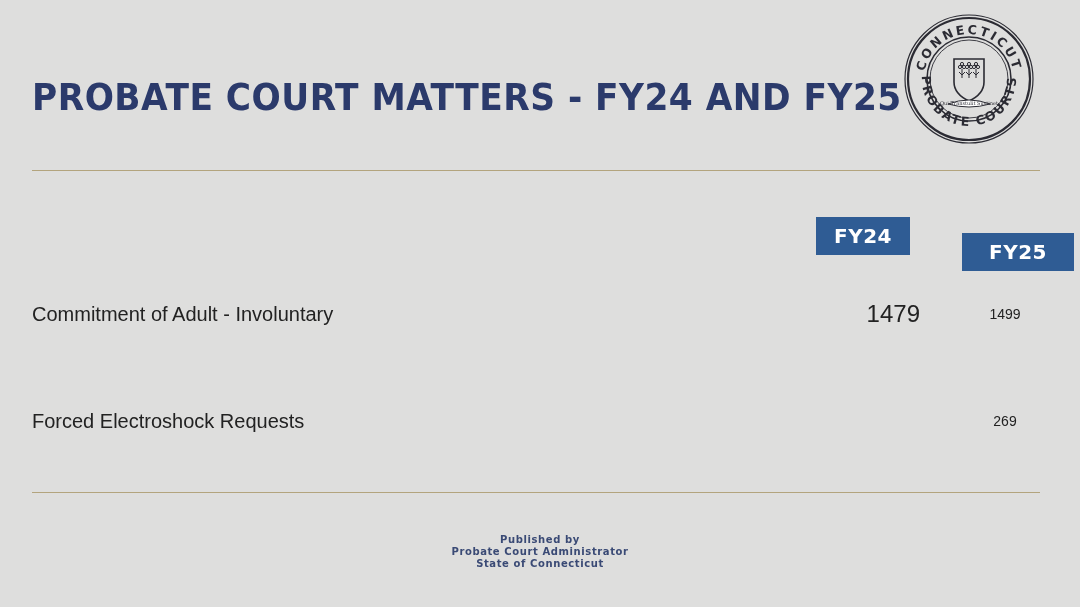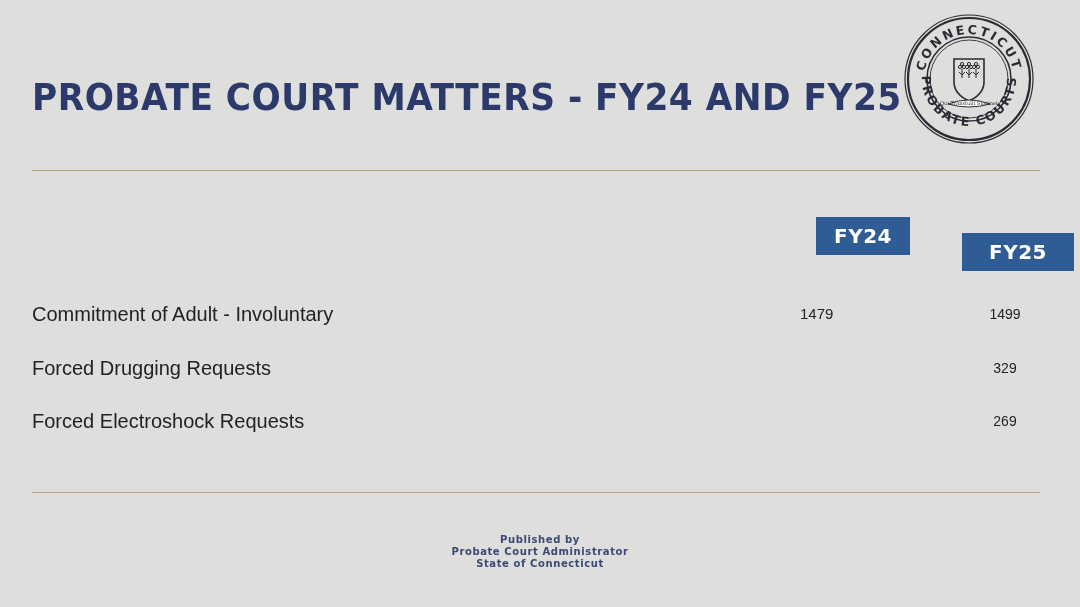--- a/index.html
+++ b/index.html
@@ -98,22 +98,22 @@
     font-size: 20px;
     color: #222222;
     line-height: 30px;
     white-space: nowrap;
   }
   .row-v1 {
     position: absolute;
     left: 800px;
     top: 0;
     width: 120px;
-    text-align: left;
-    font-size: 15px;
+    text-align: right;
+    font-size: 24px;
     color: #222222;
     line-height: 30px;
   }
   .row-v2 {
     position: absolute;
     left: 946px;
     top: 0;
     width: 118px;
     text-align: center;
     font-size: 14px;
@@ -193,22 +193,20 @@
   <div class="col-header col-header-1">FY24</div>
   <div class="col-header col-header-2">FY25</div>
 
   <div class="row row-0">
     <div class="row-label">Commitment of Adult - Involuntary</div>
     <div class="row-v1">1479</div>
     <div class="row-v2">1499</div>
   </div>
 
   <div class="row row-1">
-    <div class="row-label">Forced Drugging Requests</div>
-    <div class="row-v2">329</div>
   </div>
 
   <div class="row row-2">
     <div class="row-label">Forced Electroshock Requests</div>
     <div class="row-v2">269</div>
   </div>
 
   <div class="footer">
     <div>Published by</div>
     <div>Probate Court Administrator</div>

